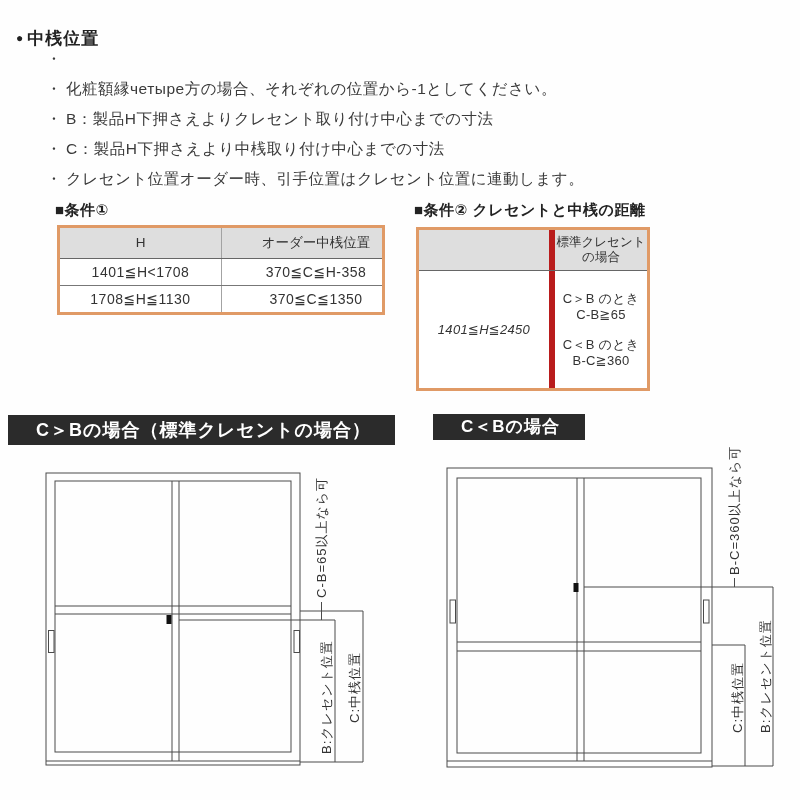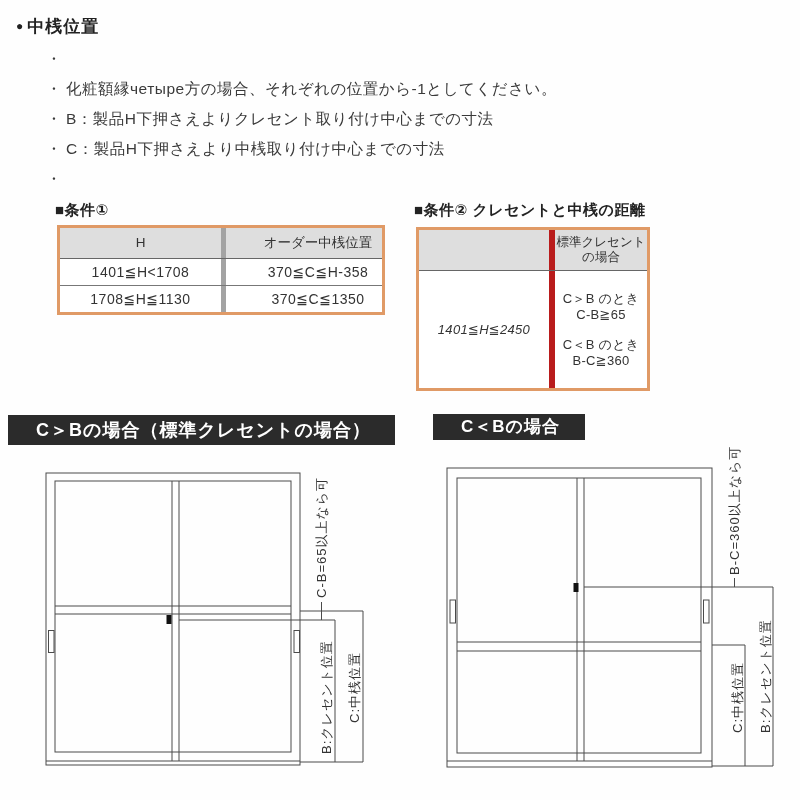--- a/index.html
+++ b/index.html
@@ -5,21 +5,21 @@
   html,body{margin:0;padding:0;background:#ffffff;}
   body{
     width:800px;height:800px;
     font-family:"Liberation Sans","DejaVu Sans",sans-serif;
     color:#333;
     -webkit-font-smoothing:antialiased;
   }
   .page{position:relative;width:800px;height:800px;background:#fefefe;overflow:hidden;}
 
   
-  .heading{position:absolute;left:16px;top:15px;font-size:17px;font-weight:bold;color:#222;letter-spacing:1px;}
+  .heading{position:absolute;left:16px;top:27px;font-size:17px;font-weight:bold;color:#222;letter-spacing:1px;}
   .heading .marker{font-size:12px;vertical-align:2px;margin-right:3px;}
 
   
   .notes{position:absolute;left:46px;top:44px;width:740px;}
   .note-line{height:30px;line-height:30px;font-size:15.5px;letter-spacing:0.5px;color:#3a3a3a;white-space:nowrap;display:flex;}
   .note-line .bullet{margin-right:4px;}
 
   
   .cond-title{position:absolute;font-size:15px;font-weight:bold;color:#222;letter-spacing:0.5px;white-space:nowrap;}
   .cond-title.c1{left:55px;top:201px;}
@@ -28,21 +28,21 @@
   
   .ctable{position:absolute;border:3px solid #e09a66;background:#fff;box-sizing:border-box;}
   .t1{left:57px;top:225px;width:328px;}
   .t2{left:416px;top:227px;width:234px;}
   .trow{display:flex;}
   .tcell{box-sizing:border-box;text-align:center;color:#333;}
   .hdr{background:#dedede;}
   .t1 .hdr-row{border-bottom:1px solid #666;}
   .t1 .hdr .tcell{height:30px;line-height:30px;font-size:13.5px;}
   .t1 .tcell{width:50%;}
-  .t1 .tcell + .tcell{border-left:5px solid #a3a3a3;padding-left:28px;}
+  .t1 .tcell + .tcell{border-left:1px solid #a3a3a3;padding-left:28px;}
   .t1 .body-row .tcell{height:26px;line-height:26px;font-size:14px;letter-spacing:0.5px;}
   .t1 .body-row + .body-row{border-top:1px solid #777;}
   .t2 .hdr-row{border-bottom:1px solid #666;}
   .t2 .cell-a{width:130px;font-style:italic;}
   .t2 .cell-b{width:98px;border-left:6px solid #b91c1c;}
   .t2 .hdr-row .tcell{height:40px;font-size:12.5px;display:flex;flex-direction:column;justify-content:center;line-height:15px;}
   .t2 .body-row .tcell{height:117px;font-size:13px;display:flex;flex-direction:column;justify-content:center;line-height:16px;letter-spacing:0.3px;}
   .t2 .gapline{height:14px;}
 
   
@@ -77,20 +77,21 @@
     <div class="note-line">
       <span class="bullet">・</span>
       <span>B：製品H下押さえよりクレセント取り付け中心までの寸法</span>
     </div>
     <div class="note-line">
       <span class="bullet">・</span>
       <span>C：製品H下押さえより中桟取り付け中心までの寸法</span>
     </div>
     <div class="note-line">
       <span class="bullet">・</span>
+      <span>クレセント位置オーダー時、引手位置はクレセント位置に連動します。</span>
     </div>
   </div>
 
   <div class="cond-title c1">■条件①</div>
   <div class="ctable t1">
     <div class="trow hdr-row hdr">
       <div class="tcell">H</div>
       <div class="tcell">オーダー中桟位置</div>
     </div>
     <div class="trow body-row">

